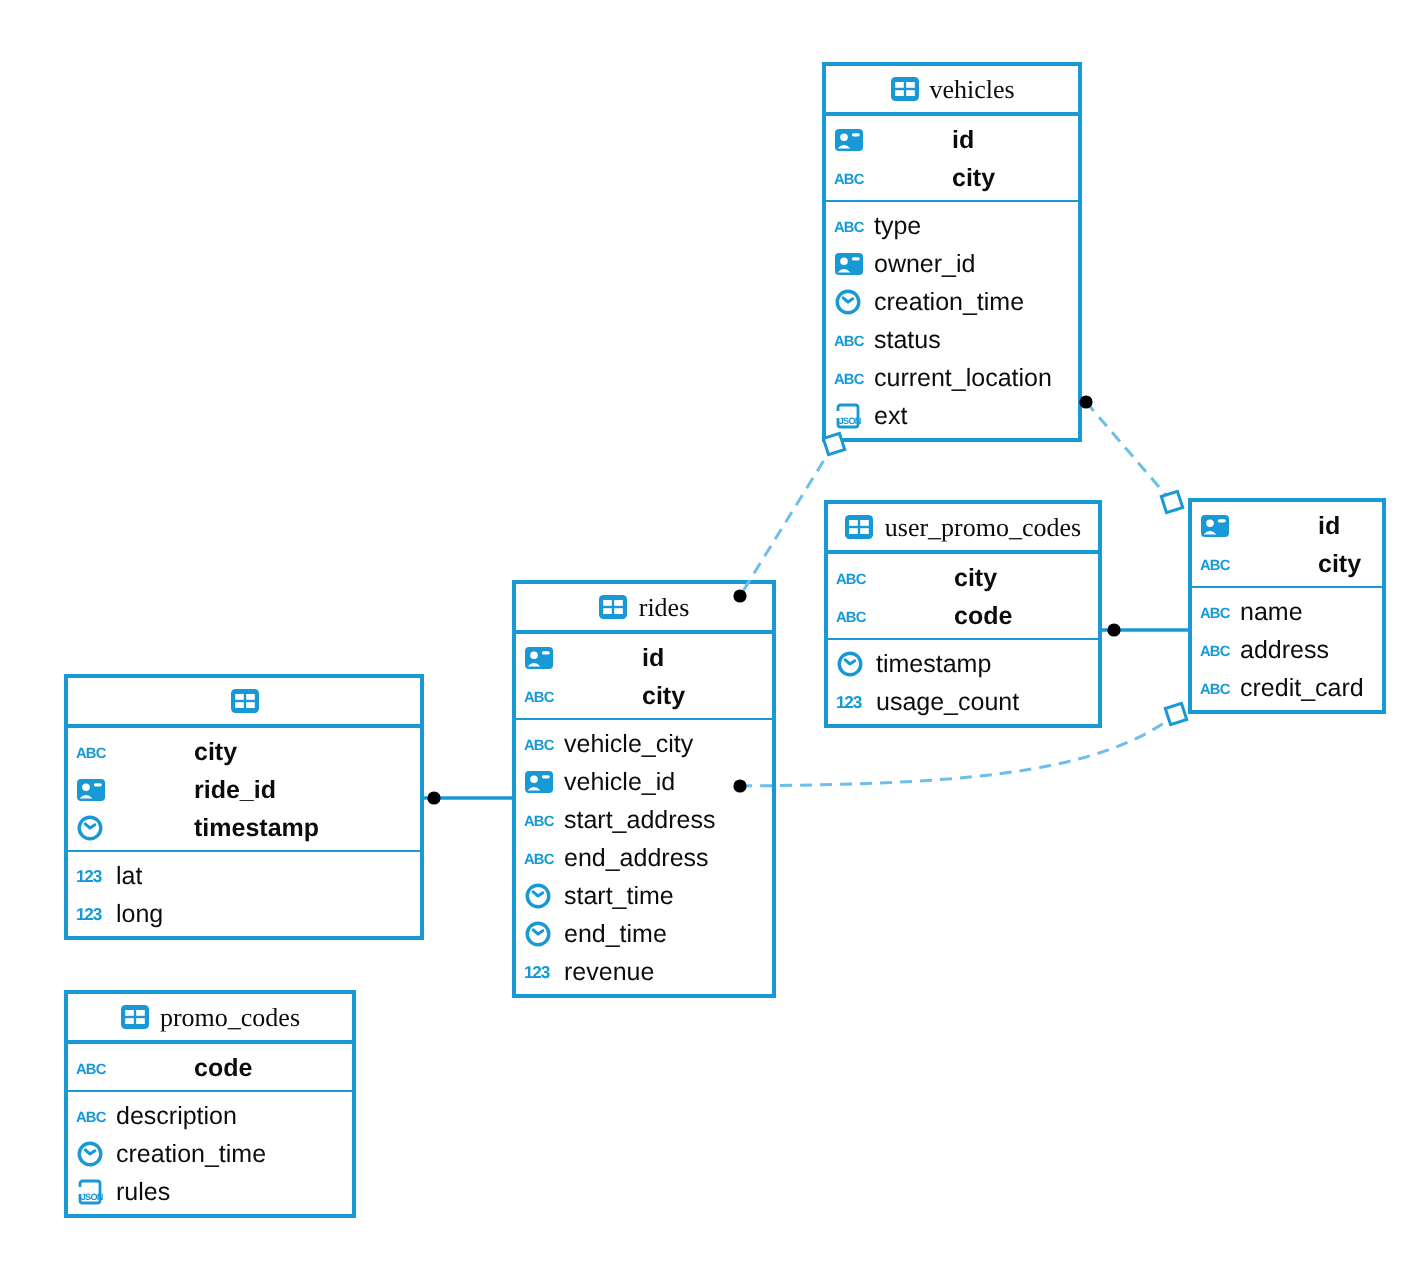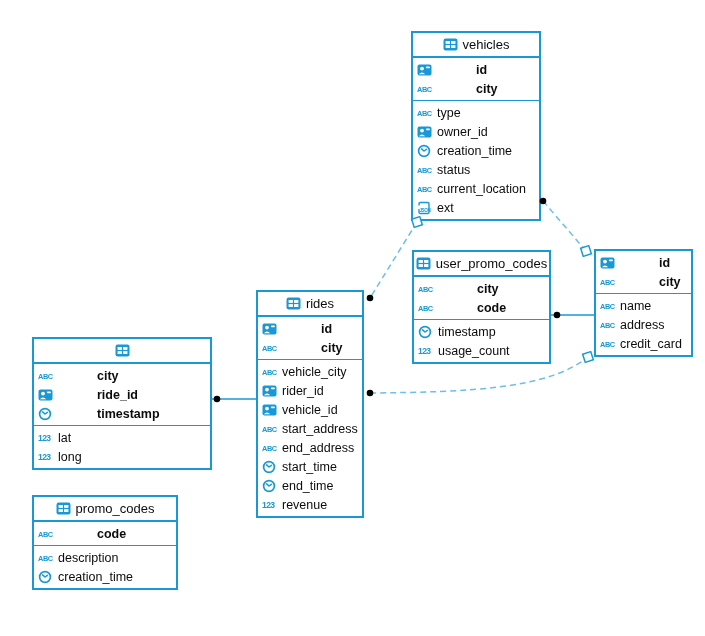--- a/index.html
+++ b/index.html
@@ -16,21 +16,21 @@
   #canvas{position:absolute;inset:0;}
   #wires{position:absolute;left:0;top:0;z-index:2;pointer-events:none;}
   .tbl{
     position:absolute;background:#ffffff;
     border:2px solid var(--accent);
     z-index:1;box-sizing:border-box;
   }
   .hdr{
     display:flex;align-items:center;justify-content:center;gap:5px;
     height:23px;border-bottom:2px solid var(--accent);
-    font-size:13px;color:var(--text);white-space:nowrap;
+    font-size:13px;color:var(--text);white-space:nowrap;font-family:Liberation Serif, serif;
   }
   .sec{padding:2px 0;}
   .sec.cols{border-top:1.5px solid var(--accent);}
   .row{
     display:flex;align-items:center;height:19px;padding:0 0 0 4px;
     font-size:12.5px;color:var(--text);white-space:nowrap;
   }
   .row .icon{
     flex:0 0 20px;display:inline-flex;align-items:center;justify-content:flex-start;
   }
@@ -245,21 +245,21 @@
           <div class="row">
             <span class="icon">
               <svg width="18" height="10" viewBox="0 0 18 10">
                 <text x="0" y="8.2" font-family="Liberation Sans,sans-serif" font-size="7.4" font-weight="bold" letter-spacing="-0.4" fill="#1899d6">ABC</text>
               </svg>
             </span>
             <span class="cname">credit_card</span>
           </div>
         </div>
       </div>
-      <div class="tbl" style="left: 256px; top: 290px; width: 108px;">
+      <div class="tbl" style="left: 256px; top: 290px; width: 132px;">
         <div class="hdr">
           <span class="icon">
             <svg width="15" height="13" viewBox="0 0 15 13">
               <rect x="0.5" y="0.5" width="14" height="12" rx="2.2" fill="#1899d6"></rect>
               <rect x="2.6" y="3" width="4.3" height="2.9" fill="#fff"></rect>
               <rect x="8.1" y="3" width="4.3" height="2.9" fill="#fff"></rect>
               <rect x="2.6" y="7.1" width="4.3" height="2.9" fill="#fff"></rect>
               <rect x="8.1" y="7.1" width="4.3" height="2.9" fill="#fff"></rect>
             </svg>
           </span>
@@ -287,31 +287,20 @@
           </div>
         </div>
         <div class="sec cols">
           <div class="row">
             <span class="icon">
               <svg width="18" height="10" viewBox="0 0 18 10">
                 <text x="0" y="8.2" font-family="Liberation Sans,sans-serif" font-size="7.4" font-weight="bold" letter-spacing="-0.4" fill="#1899d6">ABC</text>
               </svg>
             </span>
             <span class="cname">vehicle_city</span>
-          </div>
-          <div class="row">
-            <span class="icon">
-              <svg width="15" height="12" viewBox="0 0 15 12">
-                <rect x="0.5" y="0.5" width="14" height="11" rx="2" fill="#1899d6"></rect>
-                <circle cx="5" cy="4.6" r="1.9" fill="#fff"></circle>
-                <path d="M1.8 10.2 Q5 6.9 8.2 10.2 Z" fill="#fff"></path>
-                <rect x="8.9" y="2.6" width="4" height="1.6" rx="0.8" fill="#fff"></rect>
-              </svg>
-            </span>
-            <span class="cname">rider_id</span>
           </div>
           <div class="row">
             <span class="icon">
               <svg width="15" height="12" viewBox="0 0 15 12">
                 <rect x="0.5" y="0.5" width="14" height="11" rx="2" fill="#1899d6"></rect>
                 <circle cx="5" cy="4.6" r="1.9" fill="#fff"></circle>
                 <path d="M1.8 10.2 Q5 6.9 8.2 10.2 Z" fill="#fff"></path>
                 <rect x="8.9" y="2.6" width="4" height="1.6" rx="0.8" fill="#fff"></rect>
               </svg>
             </span>
@@ -456,16 +445,25 @@
           </div>
           <div class="row">
             <span class="icon">
               <svg width="14" height="14" viewBox="0 0 14 14">
                 <circle cx="7" cy="7" r="5.4" fill="none" stroke="#1899d6" stroke-width="1.7"></circle>
                 <path d="M7 7 L4.6 4.9 M7 7 L9.4 5.4" stroke="#1899d6" stroke-width="1.5" stroke-linecap="round" fill="none"></path>
               </svg>
             </span>
             <span class="cname">creation_time</span>
           </div>
+          <div class="row">
+            <span class="icon">
+              <svg width="14" height="14" viewBox="0 0 14 14">
+                <path d="M2 4.5 L2 2.8 Q2 1.5 3.3 1.5 L10.7 1.5 Q12 1.5 12 2.8 L12 11.2 Q12 12.5 10.7 12.5 L3.3 12.5 Q2 12.5 2 11.2 L2 8" fill="none" stroke="#1899d6" stroke-width="1.4"></path>
+                <text x="2.4" y="11" font-family="Liberation Sans,sans-serif" font-size="4.6" font-weight="bold" letter-spacing="-0.4" fill="#1899d6">JSON</text>
+              </svg>
+            </span>
+            <span class="cname">rules</span>
+          </div>
         </div>
       </div>
     </div>
 </div>
 
 </body></html>

